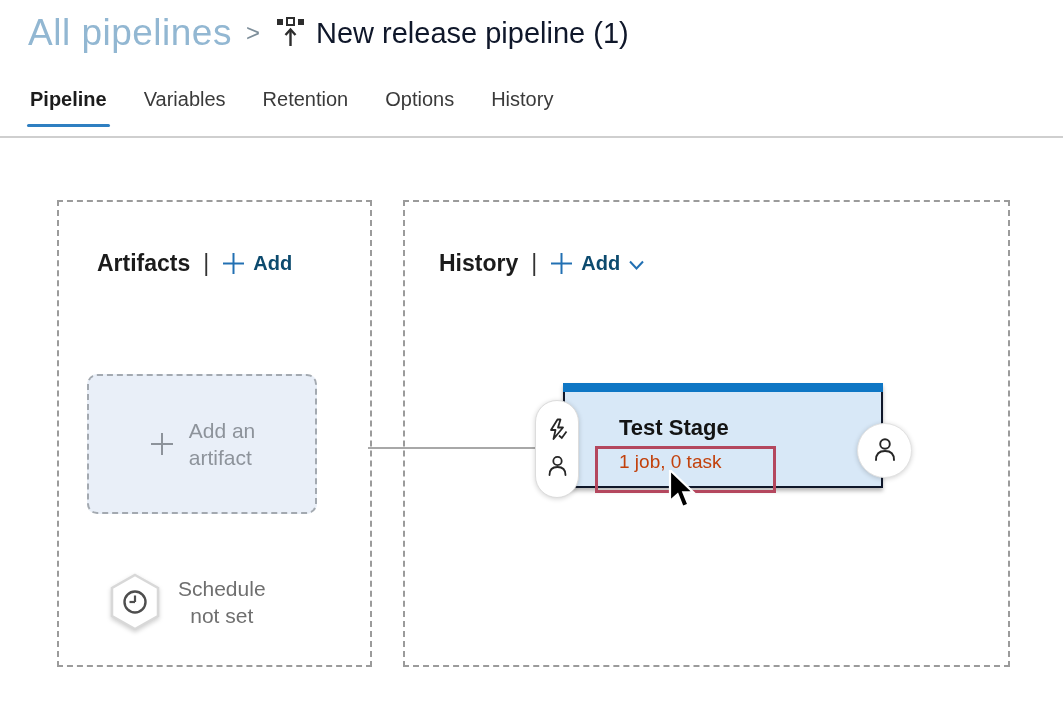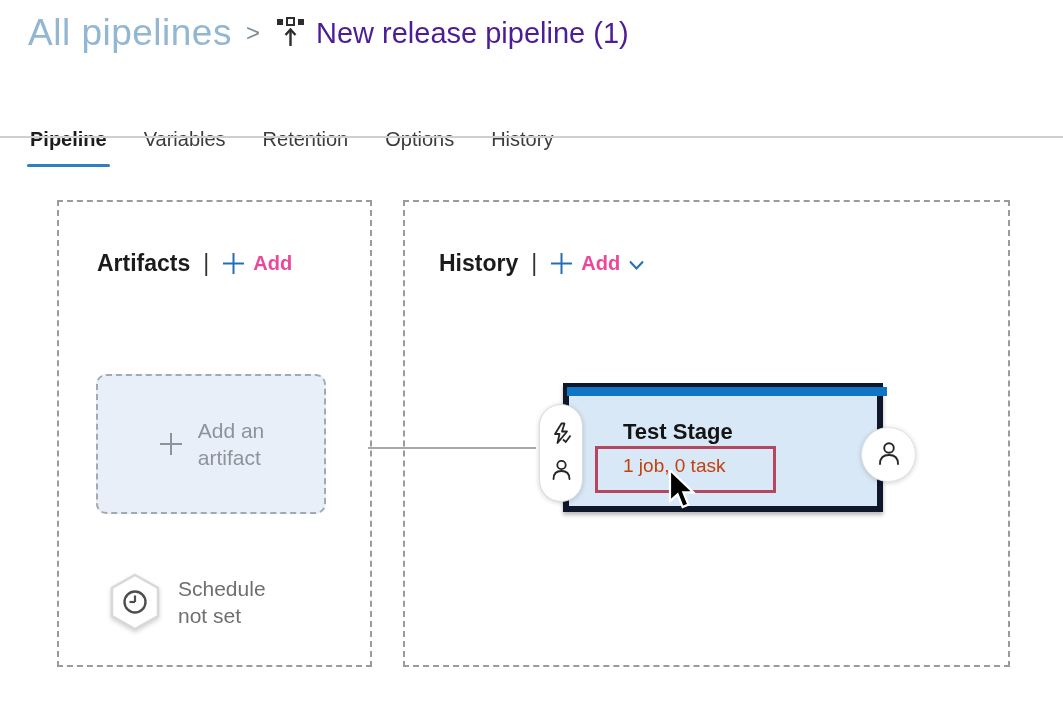--- a/index.html
+++ b/index.html
@@ -8,63 +8,63 @@
     width:1063px; height:709px; position:relative; overflow:hidden;
     font-family:"Liberation Sans","DejaVu Sans",sans-serif;
     color:#2d2d2d;
   }
 
   
   .breadcrumb { position:absolute; left:28px; top:12px; display:flex; align-items:center; }
   .crumb-parent { font-size:37px; font-weight:400; color:#92b7d2; letter-spacing:.5px; cursor:pointer; }
   .crumb-sep { font-size:24px; color:#7d8e9a; margin:0 16px 0 14px; }
   .crumb-icon { margin-right:12px; display:flex; align-items:center; }
-  .crumb-title { font-size:29px; color:#4c1d95; }
+  .crumb-title { font-size:29px; color:#0f172a; }
 
   
   .tabbar { position:absolute; left:30px; top:88px; display:flex; align-items:center; }
-  .tab { position:relative; font-size:20px; color:#3a3a3a; margin-right:37px; padding-bottom:20px; cursor:pointer; display:flex; align-items:center;margin-top:40px; }
+  .tab { position:relative; font-size:20px; color:#3a3a3a; margin-right:37px; padding-bottom:20px; cursor:pointer; display:flex; align-items:center; }
   .tab.active { font-weight:bold; color:#1c1c1c; }
   .tab.active::after { content:""; position:absolute; left:-3px; right:-3px; bottom:4px; height:3px; background:#2f7fc1; border-radius:2px; }
   .tab .chev { margin-left:9px; margin-top:3px; }
   .divider { position:absolute; left:0; top:136px; width:1063px; height:2px; background:#cfcfcf; }
 
   
   .panel { position:absolute; border:2px dashed #9b9b9b; background:#ffffff; }
   .panel-artifacts { left:57px; top:200px; width:315px; height:467px; }
   .panel-stages   { left:403px; top:200px; width:607px; height:467px; }
   .panel-header { position:absolute; display:flex; align-items:center;text-align:center; }
   .panel-title { font-size:23px; font-weight:bold; color:#1b1b1b; }
   .hdr-sep { font-size:23px; color:#333; margin:0 13px; font-weight:300; }
   .add-btn { display:flex; align-items:center; cursor:pointer; }
   .add-btn .plus { margin-right:8px; display:flex; }
-  .add-btn .lbl { font-size:20px; font-weight:bold; color:#ec4899; }
+  .add-btn .lbl { font-size:20px; font-weight:bold; color:#0c4a6e; }
   .add-btn .chev { margin-left:9px; margin-top:2px; }
 
   
   .artifact-box {
-    position:absolute; left:37px; top:172px; width:230px; height:140px;
+    position:absolute; left:28px; top:172px; width:230px; height:140px;
     background:#e9eff8; border:2px dashed #a3a9b0; border-radius:10px;
     display:flex; align-items:center; justify-content:center; cursor:pointer;
   }
   .artifact-box .plus { margin-right:14px; display:flex; }
   .artifact-box .txt { font-size:21px; color:#8d939b; line-height:27px; }
 
   
-  .schedule { position:absolute; left:48px; top:370px; display:flex; align-items:center; cursor:pointer; }
+  .schedule { position:absolute; left:48px; top:370px; display:flex; align-items:center; cursor:pointer;text-align:center; }
   .hex-wrap { margin-right:15px; display:flex; }
   .schedule .txt { font-size:21px; color:#6f6f6f; line-height:27px; }
 
   
   .connector { position:absolute; left:368px; top:447px; width:168px; height:2px; background:#a8a8a8; }
 
   
   .stage-card {
-    position:absolute; left:563px; top:383px; width:320px; height:129px;
-    background:#d8e8f7; border:6px solid #0f172a;
+    position:absolute; left:563px; top:383px; width:320px; height:105px;
+    background:#d8e8f7; border:2px solid #0f172a;
     box-shadow:0 3px 4px rgba(0,0,0,.28); cursor:pointer;
   }
   .stage-topbar { position:absolute; left:-2px; top:-2px; width:320px; height:9px; background:#0e76c4; border:2px solid #0e76c4; }
   .stage-name { position:absolute; left:54px; top:30px; font-size:22px; font-weight:bold; color:#141414; }
   .stage-summary { position:absolute; left:54px; top:66px; font-size:19px; color:#c2410c; cursor:pointer; }
   .pre-pill {
     position:absolute; left:-30px; top:15px; width:44px; height:98px;
     background:#ffffff; border:1px solid #dcdcdc; border-radius:22px;
     box-shadow:0 1px 5px rgba(0,0,0,.18);
     display:flex; flex-direction:column; align-items:center; justify-content:center; gap:9px; cursor:pointer;

